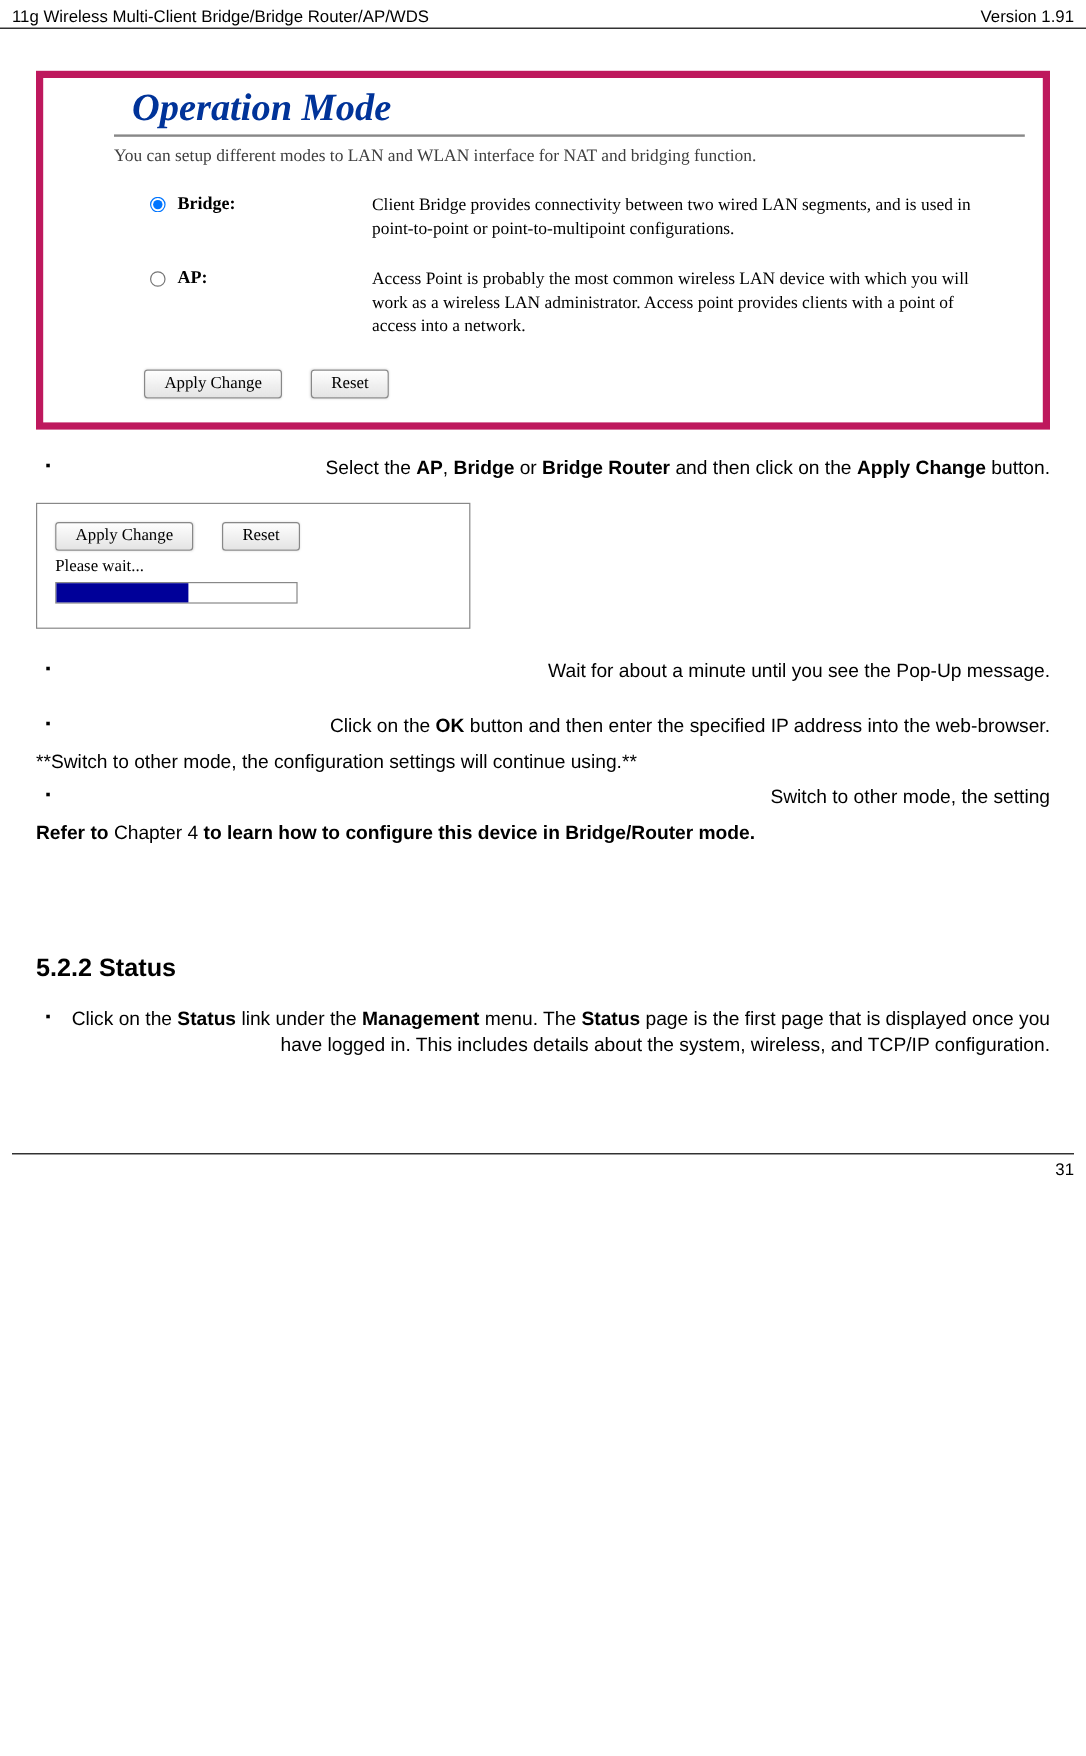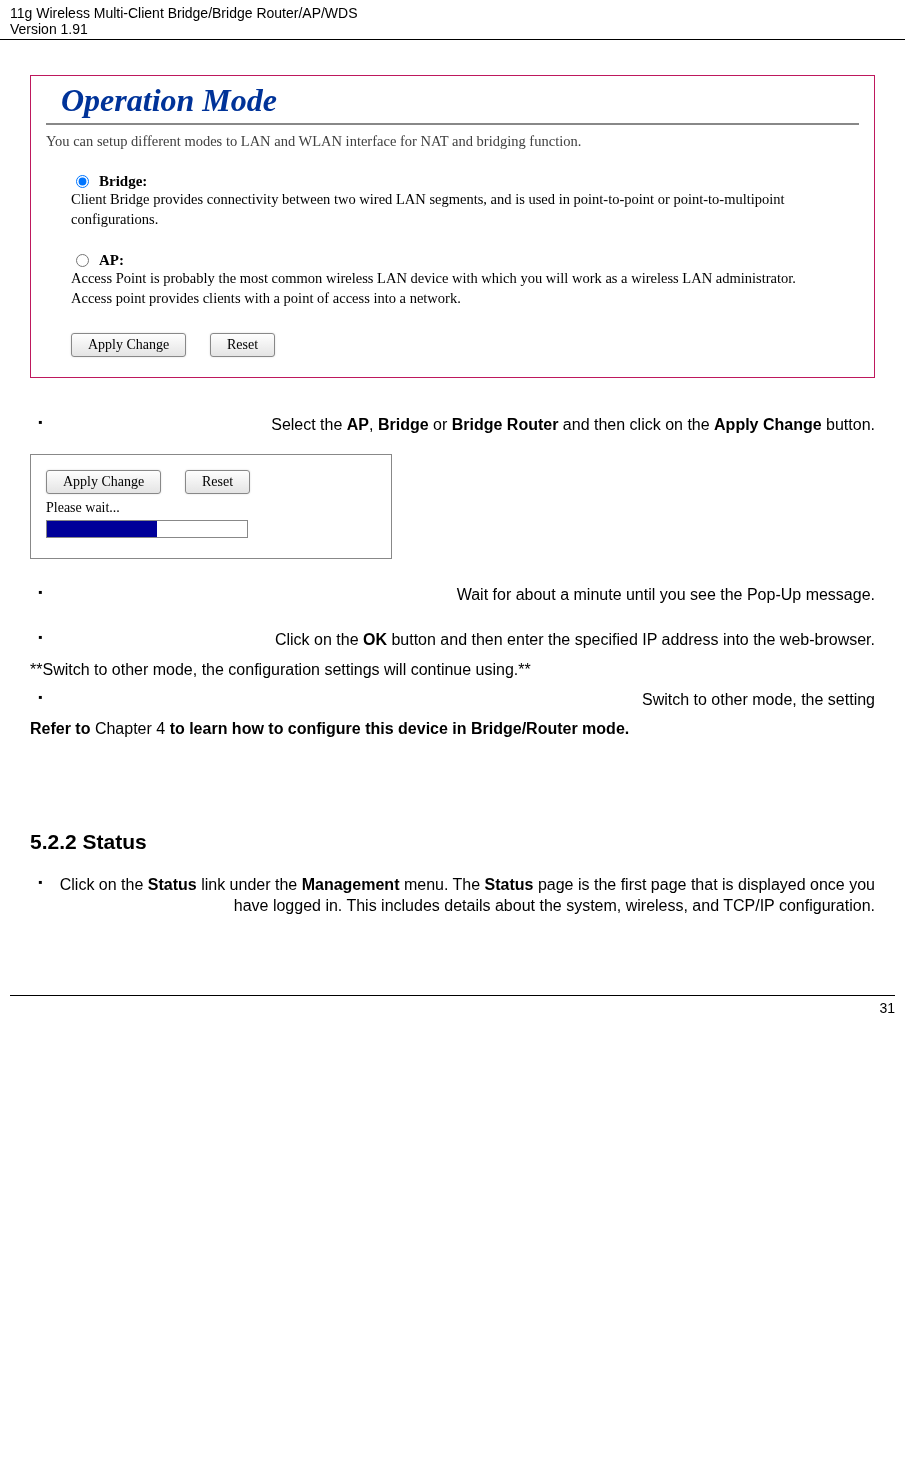--- a/index.html
+++ b/index.html
@@ -10,30 +10,30 @@
     color: #000;
     background: #fff;
     width: 905px;
   }
   .page-header {
     display: flex;
     justify-content: space-between;
     padding: 5px 10px 2px 10px;
     font-size: 14px;
     border-bottom: 1px solid #000;
-    flex-direction: column;
   }
   .content {
     padding: 20px 30px 10px 30px;
   }
   .screenshot-box {
-    border: 1px solid #be185d;
+    border: 6px solid #be185d;
     background: #fff;
-    margin: 15px 0 36px 0;
-    font-family: "Times New Roman", serif;
+    margin: 15px 0 22px 0;
+    font-family: "Times New Roman", serif;
+    padding-left: 44px;
   }
   .op-mode-title {
     font-family: "Times New Roman", serif;
     font-size: 32px;
     font-weight: bold;
     font-style: italic;
     color: #003399;
     padding: 6px 15px 4px 15px;
     border-bottom: 2px solid #888;
     margin: 0 15px;
@@ -41,21 +41,20 @@
   .op-intro {
     padding: 8px 15px 15px 15px;
     font-size: 14.5px;
     color: #404040;
     font-family: "Times New Roman", serif;
   }
   .option-row {
     display: flex;
     align-items: flex-start;
     padding: 8px 30px 15px 40px;
-    flex-direction: column;
   }
   .radio-cell {
     width: 190px;
     flex-shrink: 0;
     display: flex;
     align-items: flex-start;
     font-weight: bold;
     font-size: 15px;
     font-family: "Times New Roman", serif;
   }

